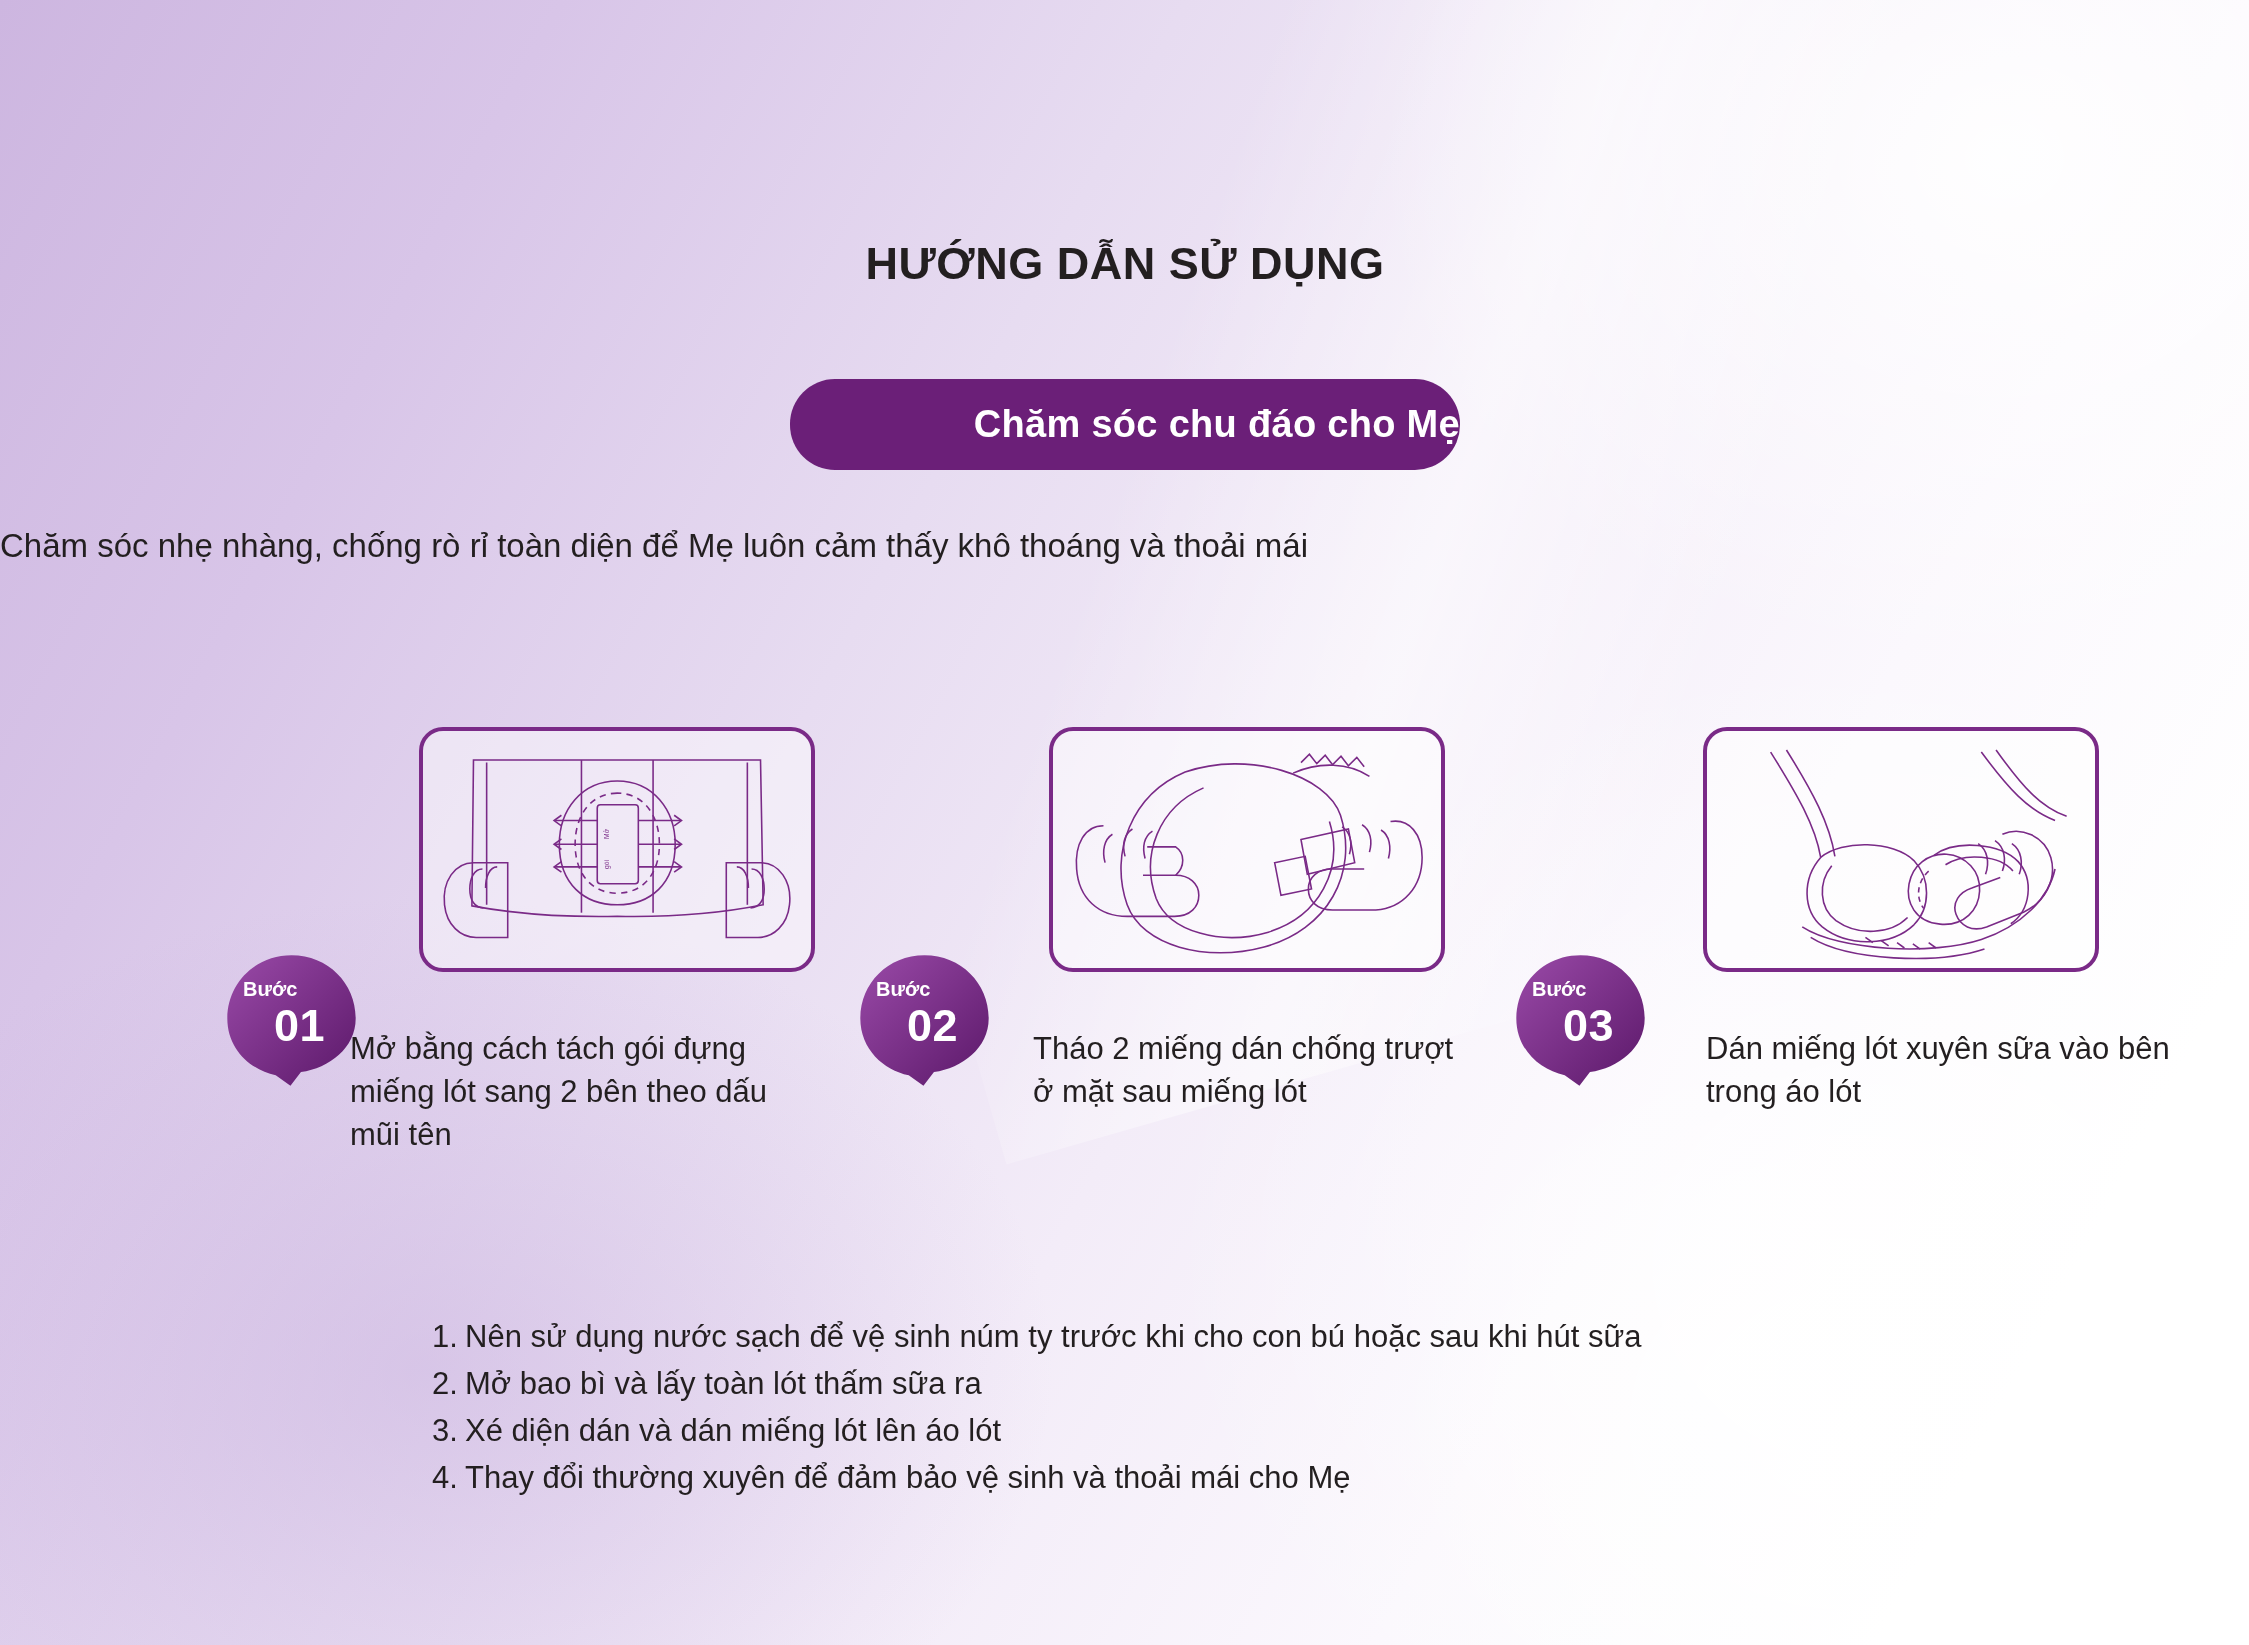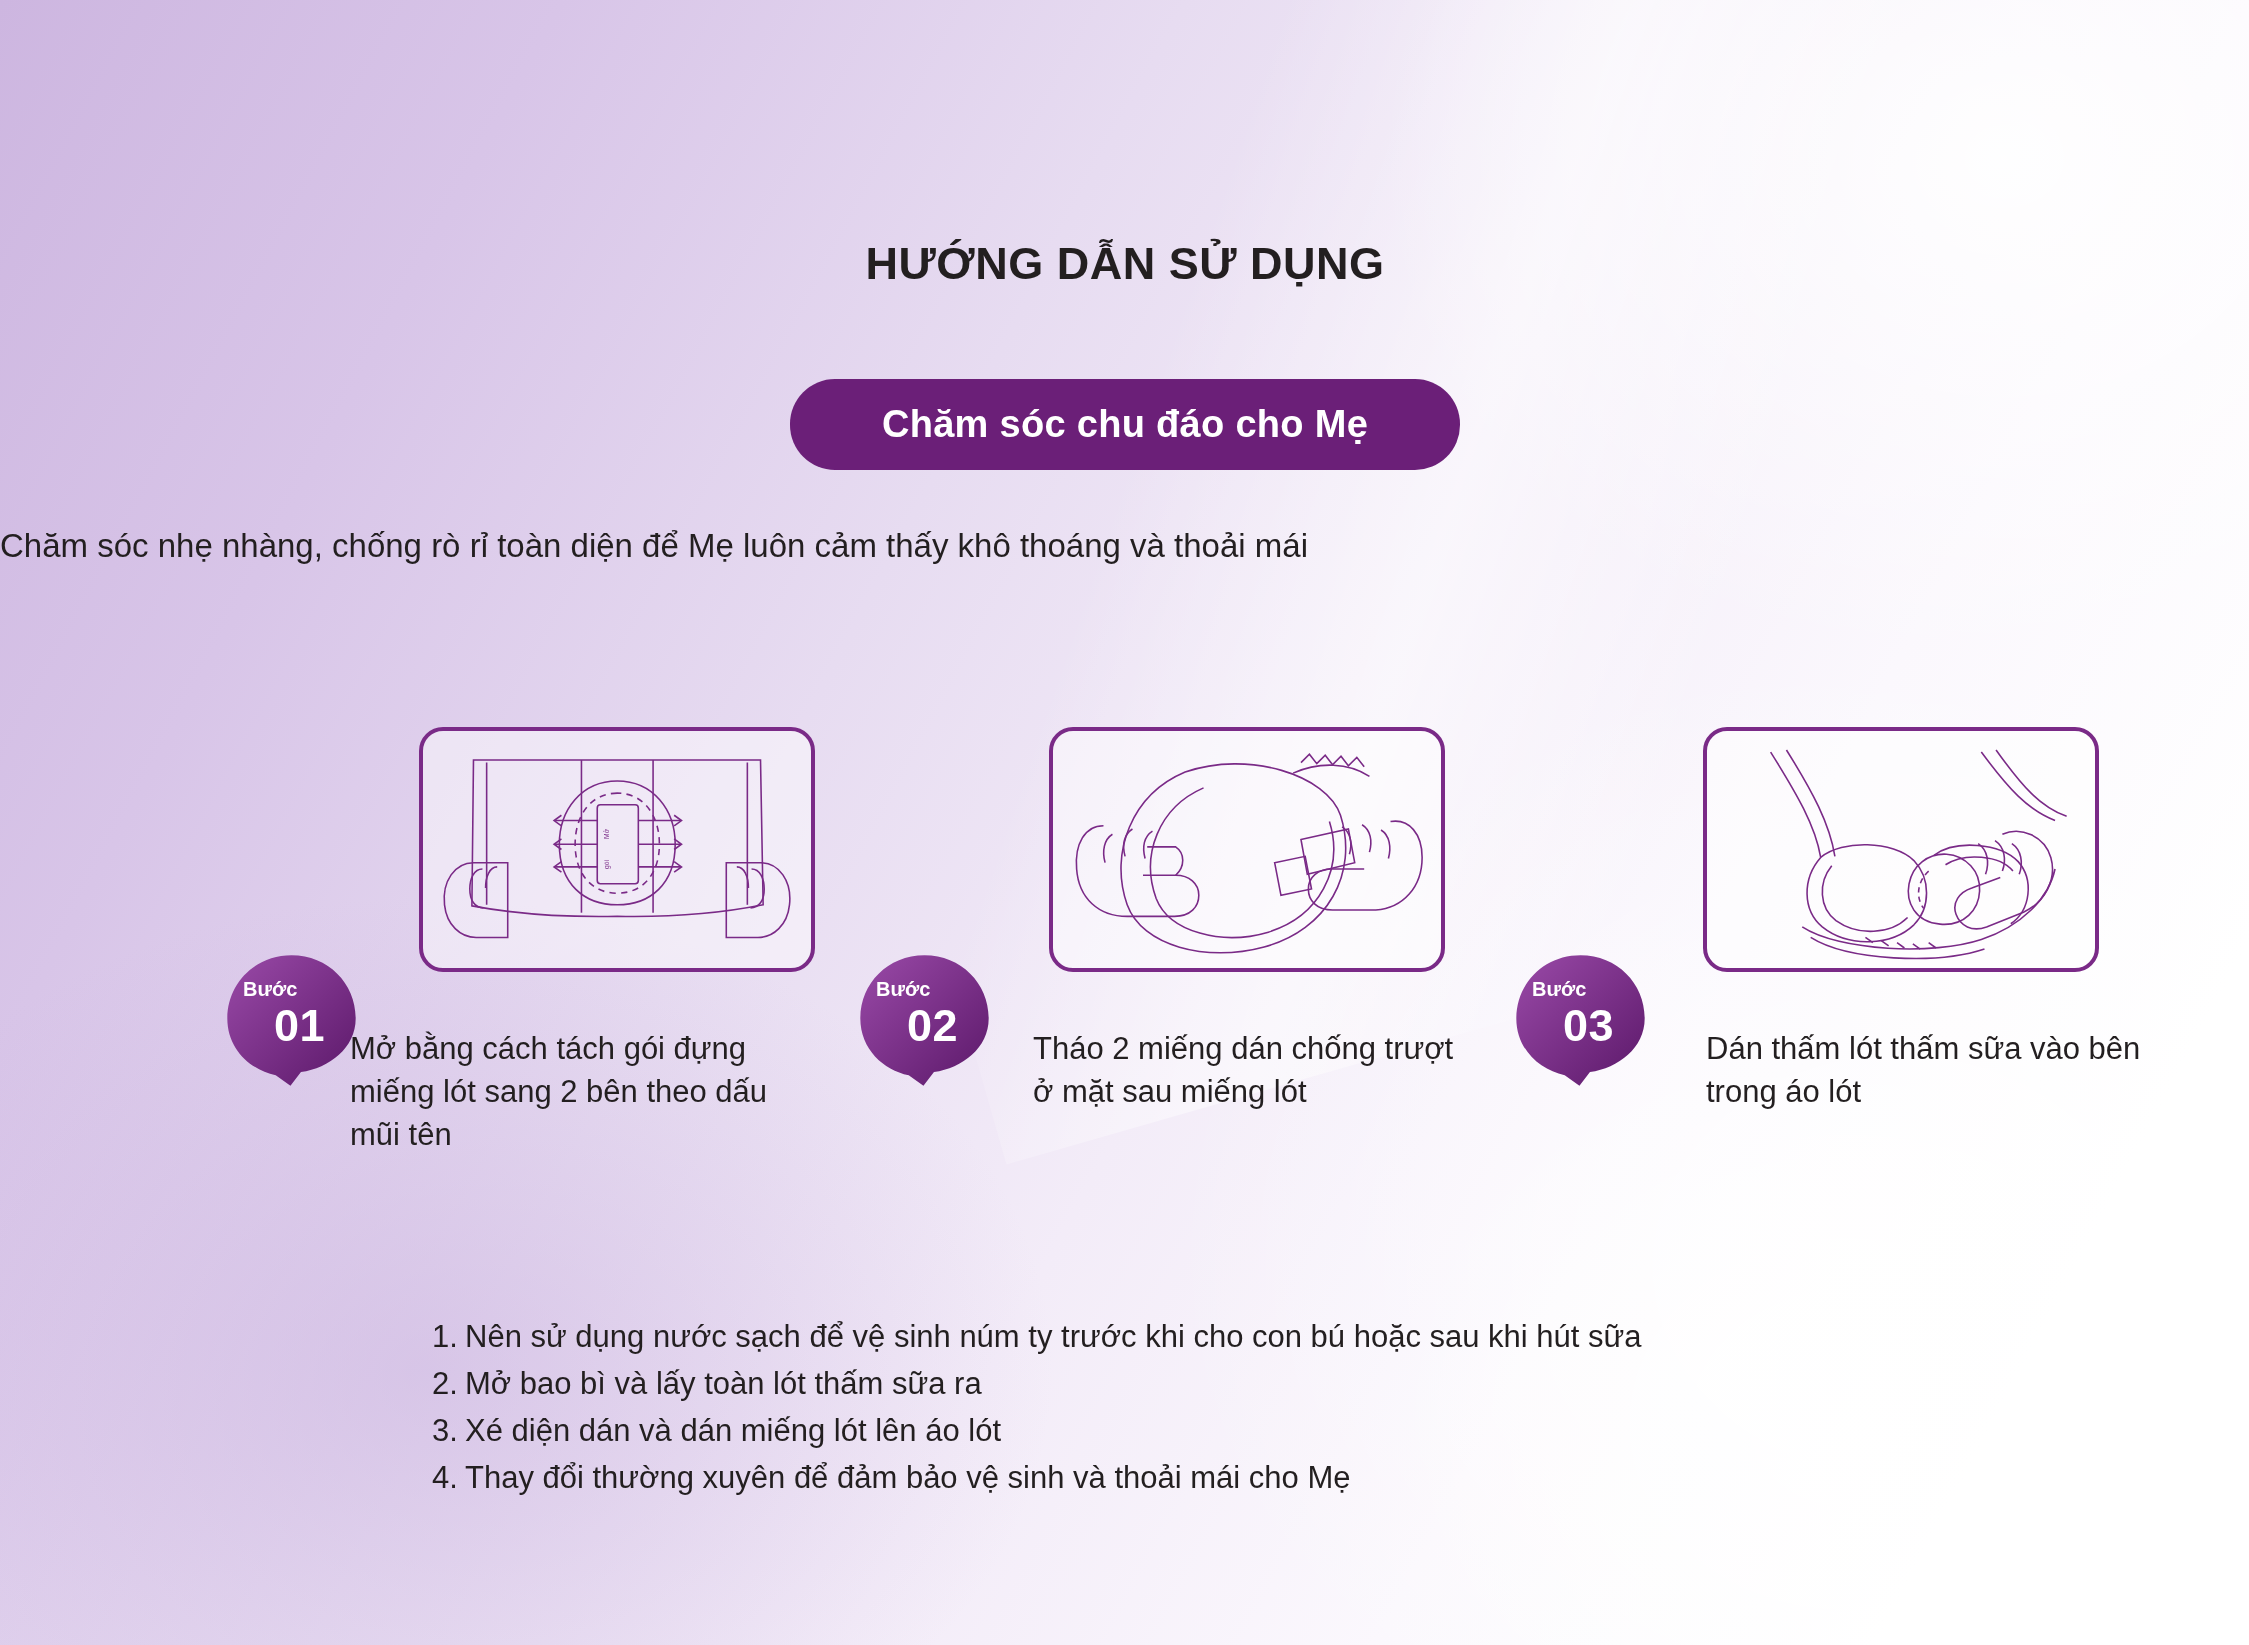--- a/index.html
+++ b/index.html
@@ -62,21 +62,21 @@
     position: absolute;
     left: 50%;
     transform: translateX(-50%);
     top: 379px;
     width: 670px;
     height: 91px;
     border-radius: 45px;
     background: #6b1f78;
     display: flex;
     align-items: center;
-    justify-content: center;
+    justify-content: flex-end;
   }
   .pill span {
     color: #ffffff;
     font-size: 38px;
     font-weight: bold;
     letter-spacing: 0.3px;
   }
 
   .subtitle {
     position: absolute;
@@ -337,21 +337,21 @@
             <linearGradient id="g3" x1="0" y1="0" x2="1" y2="1">
               <stop offset="0%" stop-color="#9a4aa8"></stop>
               <stop offset="100%" stop-color="#5b1869"></stop>
             </linearGradient>
           </defs>
           <path d="M134 8 C64 8 12 62 12 128 C12 186 56 226 104 236 L132 256 L152 230 C206 222 256 184 256 128 C256 62 204 8 134 8 Z" fill="url(#g3)"></path>
         </svg>
         <div class="badge-word">Bước</div>
         <div class="badge-num">03</div>
       </div>
-      <div class="step-text">Dán thấm lót thấm sữa vào bên trong áo lót</div>
+      <div class="step-text">Dán miếng lót xuyên sữa vào bên trong áo lót</div>
     </div>
 
   </div>
 
   <div class="notes">
     <div class="note-row">
       <span class="note-idx">1.</span>
       <span>Nên sử dụng nước sạch để vệ sinh núm ty trước khi cho con bú hoặc sau khi hút sữa</span>
     </div>
     <div class="note-row">

